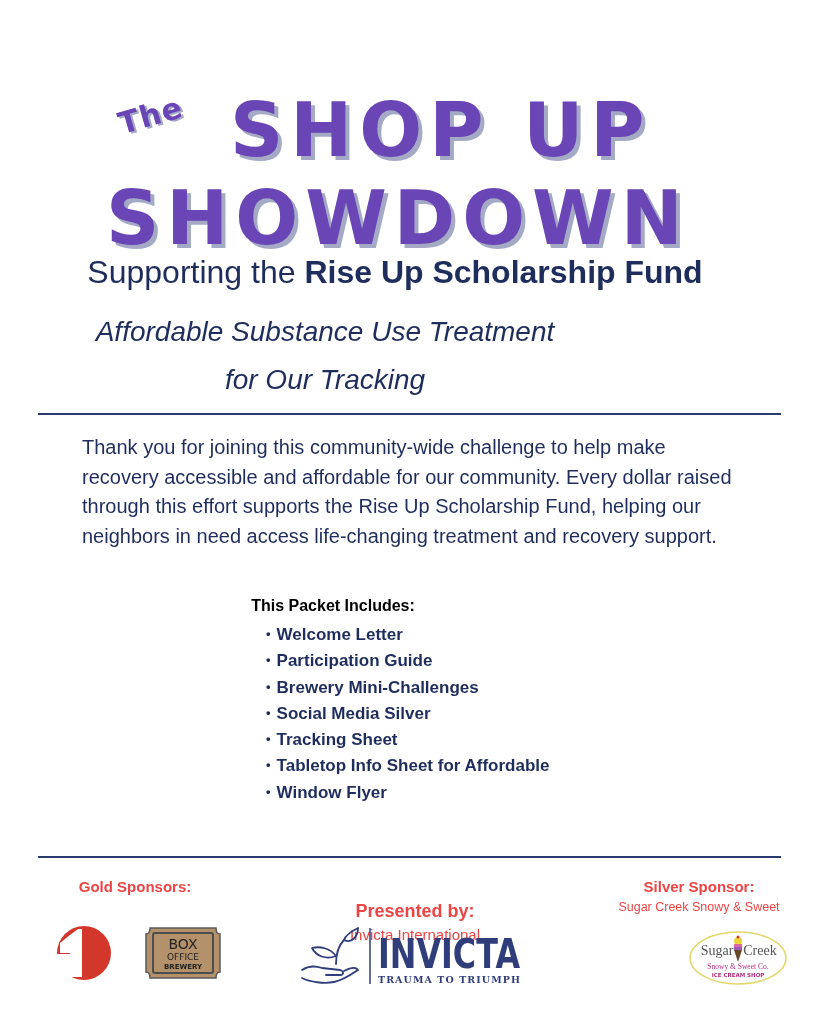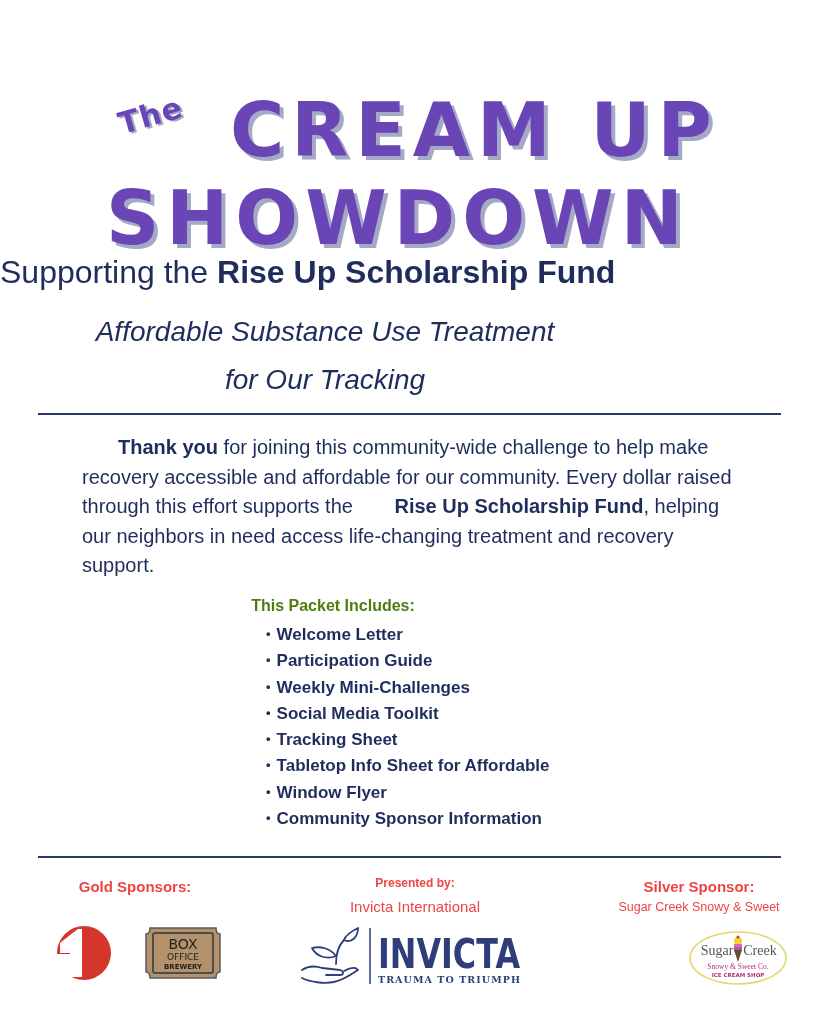--- a/index.html
+++ b/index.html
@@ -14,94 +14,93 @@
       text-shadow: 2px 2px 0 #a4a9c6; letter-spacing: 1px;
     }
     .title-line {
       position: absolute; font-family: "DejaVu Sans", sans-serif; font-weight: bold;
       color: #6a45b6; text-shadow: 4px 4px 0 #a4a9c6; white-space: nowrap;
     }
     .title-line1 { left: 230px; top: 50px; font-size: 74px; letter-spacing: 7px; line-height: 80px; }
     .title-line2 { left: 106px; top: 138px; font-size: 74px; letter-spacing: 7px; line-height: 80px; }
 
     .subtitle {
-      position: absolute; left: 0; top: 250px; width: 790px; 
+      position: absolute; left: 0; top: 250px; width: 790px; text-align: center;
       font-size: 32px; color: #1f2d5c; line-height: 44px;
     }
     .subtitle b { font-weight: bold; }
     .tagline {
       position: absolute; left: 0; top: 308px; width: 650px; text-align: center;
       font-size: 28px; font-style: italic; color: #1f2d5c; line-height: 48px;
     }
 
     .rule { position: absolute; left: 38px; width: 743px; height: 2px; background: #2a3a6e; }
     .rule-top { top: 413px; }
     .rule-bottom { top: 856px; }
 
     .intro {
       position: absolute; left: 82px; top: 433px; width: 660px;
       font-size: 20px; line-height: 29.5px; color: #1f2d5c;
     }
-    .intro b { font-weight: bold; margin-left: 36px; }
+    .intro b { font-weight: normal; }
 
     .packet-title {
       position: absolute; left: 0; top: 597px; width: 666px; text-align: center;
-      font-size: 16px; font-weight: bold; color: #4d7c0f;
+      font-size: 16px; font-weight: bold; color: #000000;
     }
     .packet-list {
       position: absolute; left: 266px; top: 621px; list-style: none;
       font-size: 17px; line-height: 25.3px; color: #1f2d5c; font-weight: bold;
     }
     .packet-list li::before { content: "\2022"; margin-right: 6px; font-size: 13px; vertical-align: 2px; }
 
     .sponsor-col { position: absolute; top: 876px; text-align: center; color: #ef4444; }
     .sponsor-heading { font-size: 15px; font-weight: bold; line-height: 22px; }
     .sponsor-name { font-size: 12.5px; line-height: 18px; }
-    .presented .sponsor-heading { font-size: 12px; line-height: 24px; }
+    .presented .sponsor-heading { font-size: 18px; line-height: 24px; margin-top: 28px; }
     .presented .sponsor-name { font-size: 15px; line-height: 24px; }
 
     .gold { left: 30px; width: 210px; }
     .presented { left: 300px; width: 230px; top: 871px; }
     .silver { left: 606px; width: 186px; }
 
     .logo-firstbank { position: absolute; left: 56px; top: 925px; width: 56px; height: 56px; }
     .logo-boxoffice { position: absolute; left: 144px; top: 926px; width: 78px; height: 54px; }
     .logo-invicta { position: absolute; left: 300px; top: 926px; width: 230px; height: 62px; }
     .logo-sugarcreek { position: absolute; left: 688px; top: 928px; width: 100px; height: 58px; }
   </style>
 </head>
 <body>
 
 <div class="title-wrap">
   <div class="title-the">The</div>
-  <div class="title-line title-line1">CREAM UP</div>
+  <div class="title-line title-line1">SHOP UP</div>
   <div class="title-line title-line2">SHOWDOWN</div>
 </div>
 
 <div class="subtitle"><span>Supporting the </span><b>Rise Up Scholarship Fund</b></div>
 
 <div class="tagline">
   <div>Affordable Substance Use Treatment</div>
   <div>for Our Tracking</div>
 </div>
 
 <div class="rule rule-top"></div>
 
 <p class="intro"><b>Thank you</b><span> for joining this community-wide challenge to help make recovery accessible and affordable for our community. Every dollar raised through this effort supports the </span><b>Rise Up Scholarship Fund</b><span>, helping our neighbors in need access life-changing treatment and recovery support.</span></p>
 
 <div class="packet-title">This Packet Includes:</div>
 <ul class="packet-list">
   <li>Welcome Letter</li>
   <li>Participation Guide</li>
-  <li>Weekly Mini-Challenges</li>
-  <li>Social Media Toolkit</li>
+  <li>Brewery Mini-Challenges</li>
+  <li>Social Media Silver</li>
   <li>Tracking Sheet</li>
   <li>Tabletop Info Sheet for Affordable</li>
   <li>Window Flyer</li>
-  <li>Community Sponsor Information</li>
 </ul>
 
 <div class="rule rule-bottom"></div>
 
 <div class="sponsor-col gold">
   <div class="sponsor-heading">Gold Sponsors:</div>
 </div>
 
 <div class="logo-firstbank">
   <svg width="56" height="56" viewBox="0 0 56 56">

